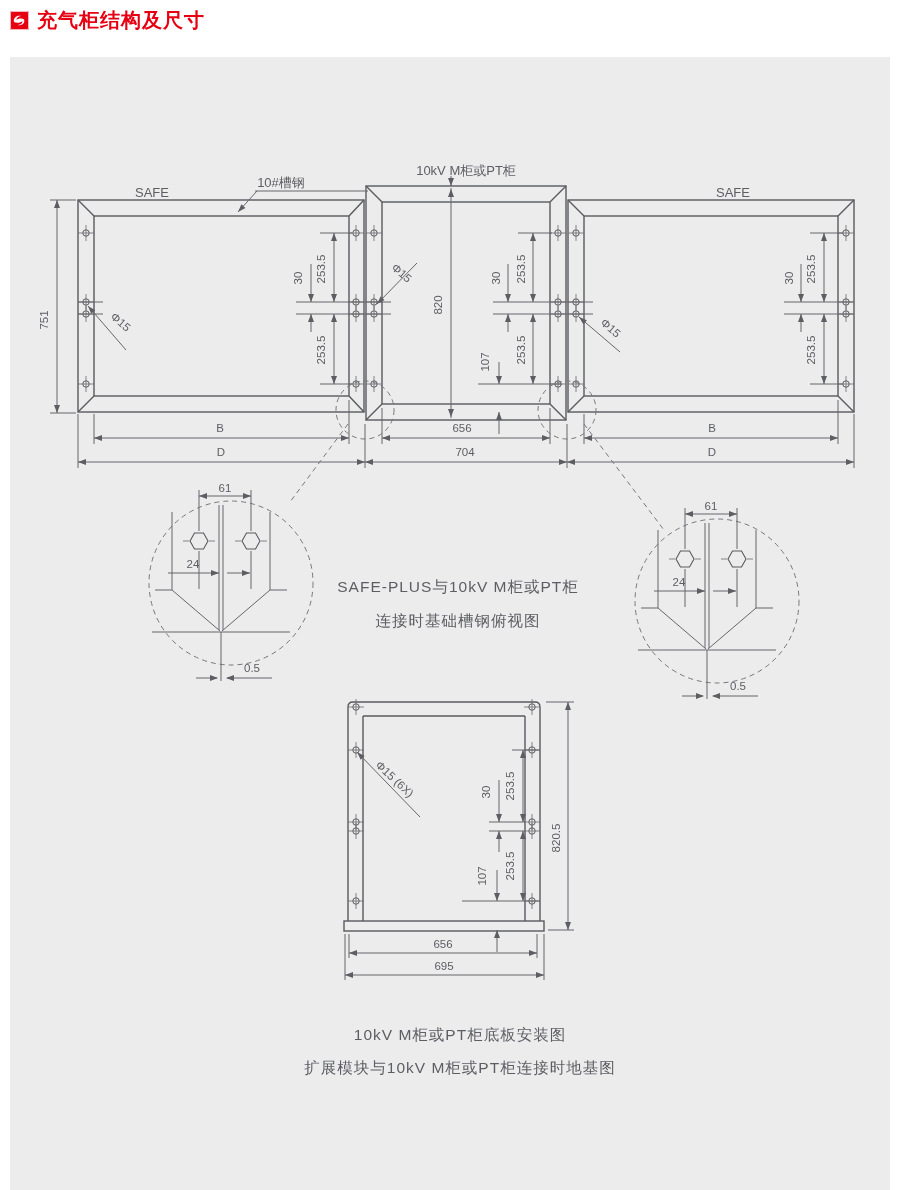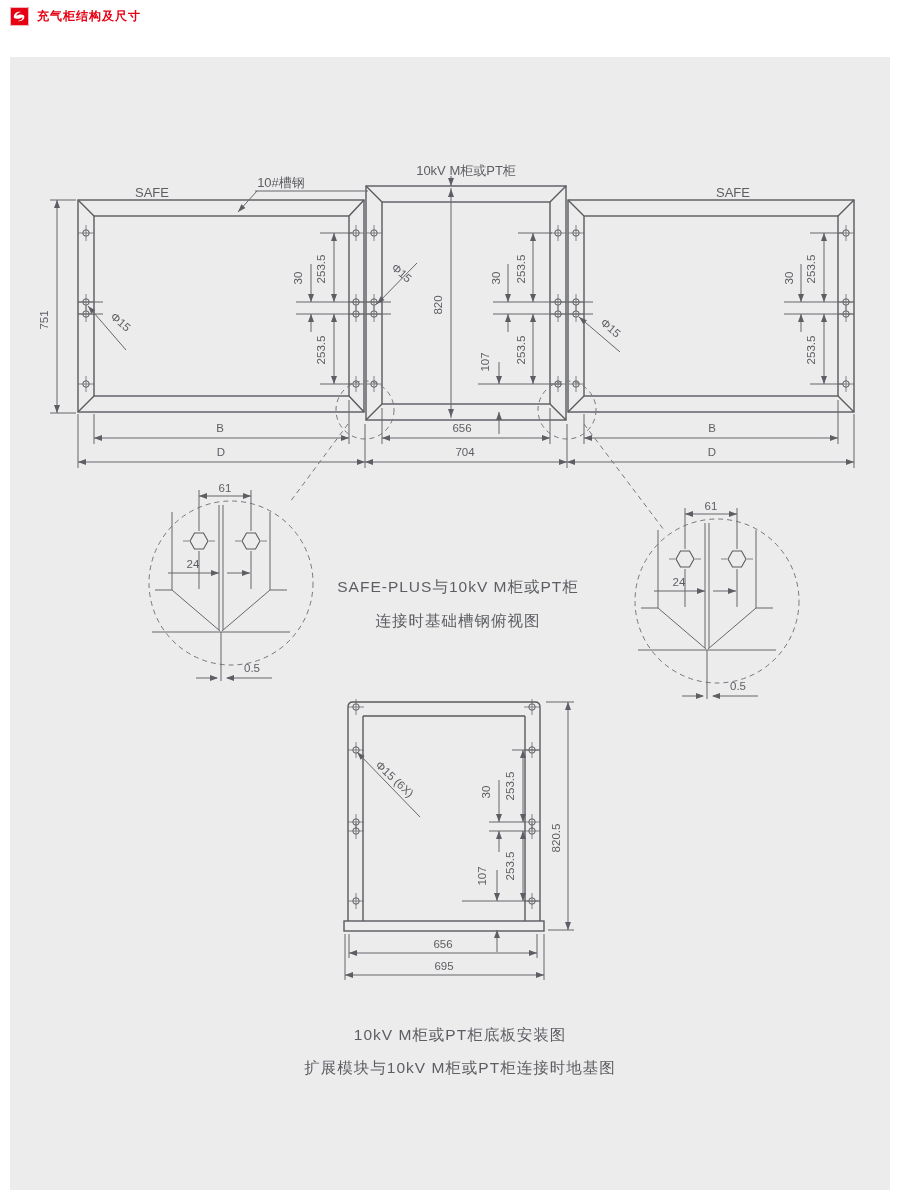--- a/index.html
+++ b/index.html
@@ -1,20 +1,20 @@
 <!DOCTYPE html>
 <html><head>
 <meta charset="utf-8">
 <style>
   html,body{margin:0;padding:0;background:#ffffff;font-family:"Liberation Sans",sans-serif;}
   .page{position:relative;width:900px;height:1190px;background:#ffffff;overflow:hidden;}
   .hdr{position:absolute;left:10px;top:7px;display:flex;align-items:center;gap:8px;}
   .hdr .logo{width:19px;height:19px;background:#e60012;border-radius:2px;position:relative;box-shadow:0 0 0 1px #f3b6ba inset;}
   .hdr .logo svg{position:absolute;left:2px;top:2px;}
-  .hdr .ttl{color:#e60012;font-size:12px;font-weight:bold;letter-spacing:1px;}
+  .hdr .ttl{color:#e60012;font-size:20px;font-weight:bold;letter-spacing:1px;}
   .panel{position:absolute;left:10px;top:57px;width:880px;height:1133px;background:#ececec;}
   svg.draw{position:absolute;left:0;top:0;}
   svg.draw text{fill:#5d5e63;}
   .f{stroke:#595a5e;stroke-width:1.4;fill:none;}
   .ln{stroke:#66676b;stroke-width:1;fill:none;}
   .ar{fill:#5d5e63;stroke:none;}
   .dash{stroke:#77787c;stroke-width:1;fill:none;stroke-dasharray:5 4;}
   .dim{font-size:11.5px;}
   .lab{font-size:13px;}
   .cap{font-size:15.5px;fill:#55565c;letter-spacing:1px;}

